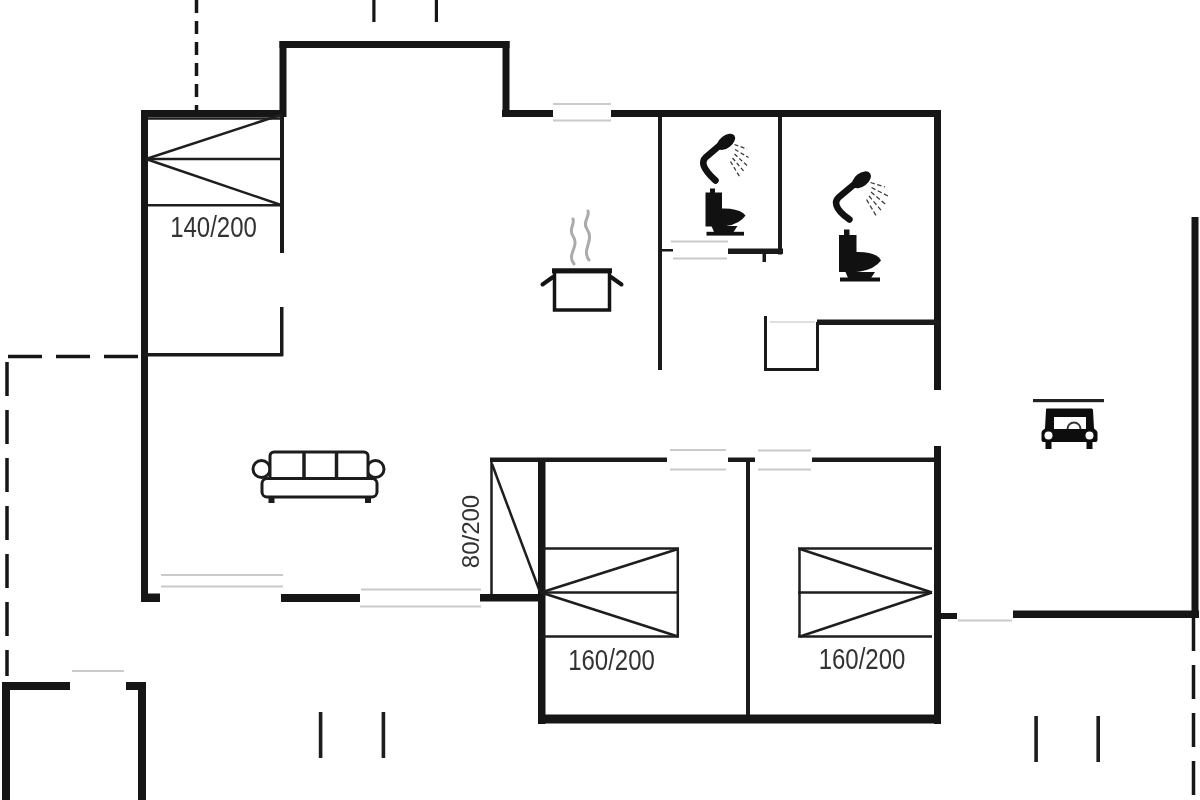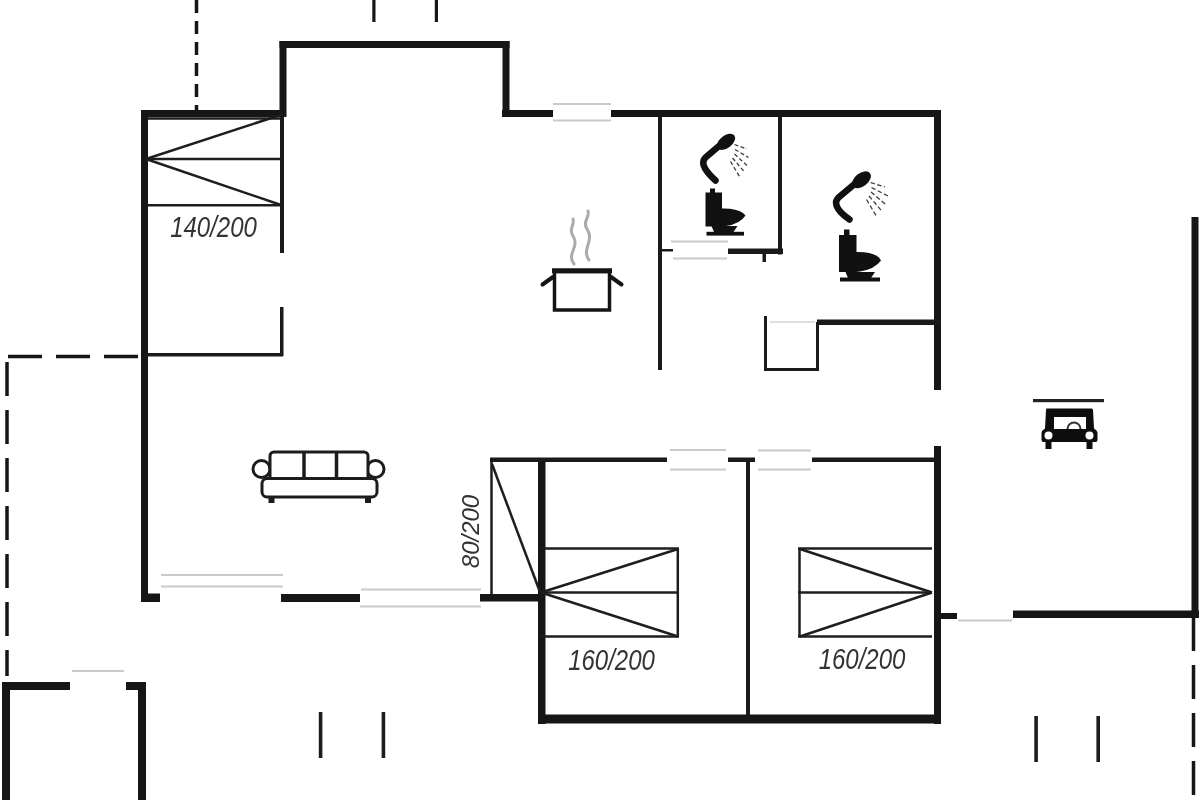--- a/index.html
+++ b/index.html
@@ -1,16 +1,16 @@
 <!DOCTYPE html>
 <html><head>
 <meta charset="utf-8">
 <style>
   html,body{margin:0;padding:0;background:#ffffff;}
-  .plan{width:1036px;height:800px;position:relative;font-family:"Liberation Sans", sans-serif;font-style:italic;}
+  .plan{width:1036px;height:800px;position:relative;font-family:"Liberation Sans", sans-serif;}
   svg{display:block;}
 </style>
 </head>
 <body>
 
 <div class="plan">
 <svg width="1200" height="800" viewBox="0 0 1200 800">
 
 <rect x="0" y="0" width="1200" height="800" fill="#ffffff"></rect>
 

